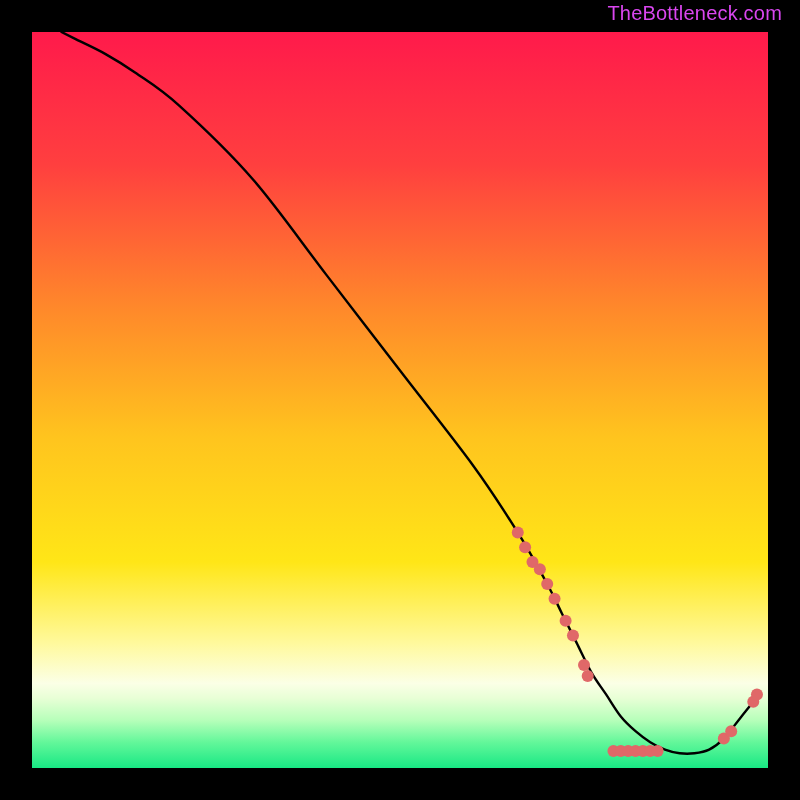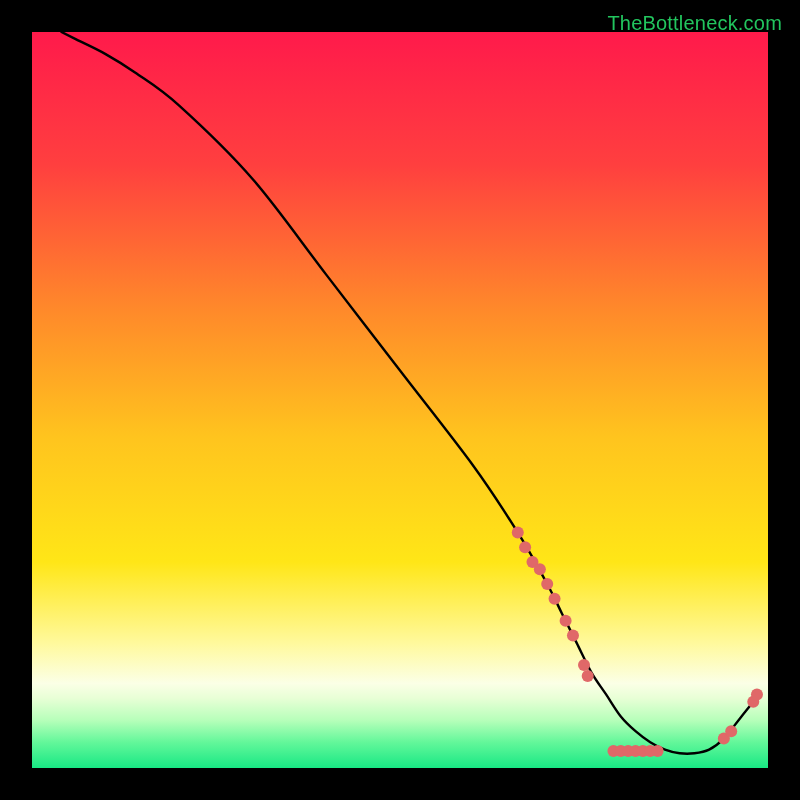--- a/index.html
+++ b/index.html
@@ -1,17 +1,17 @@
 <!DOCTYPE html>
 <html><head>
 <meta charset="utf-8">
 <style>
   html,body{margin:0;padding:0;width:800px;height:800px;background:#000;overflow:hidden}
   .stage{position:relative;width:800px;height:800px}
-  .watermark{position:absolute;top:12px;right:18px;color:#22c55e;font:20px Arial,Helvetica,sans-serif;letter-spacing:.2px}
+  .watermark{position:absolute;top:2px;right:18px;color:#d946ef;font:20px Arial,Helvetica,sans-serif;letter-spacing:.2px}
   svg{display:block}
 </style>
 </head>
 <body>
 
 <div class="stage">
   <svg id="svg-root" width="800" height="800" viewBox="0 0 800 800">
     <defs>
       <linearGradient id="bg-grad" x1="0" y1="0" x2="0" y2="1">
           <stop offset="0.00%" stop-color="#ff1a4b"></stop>

